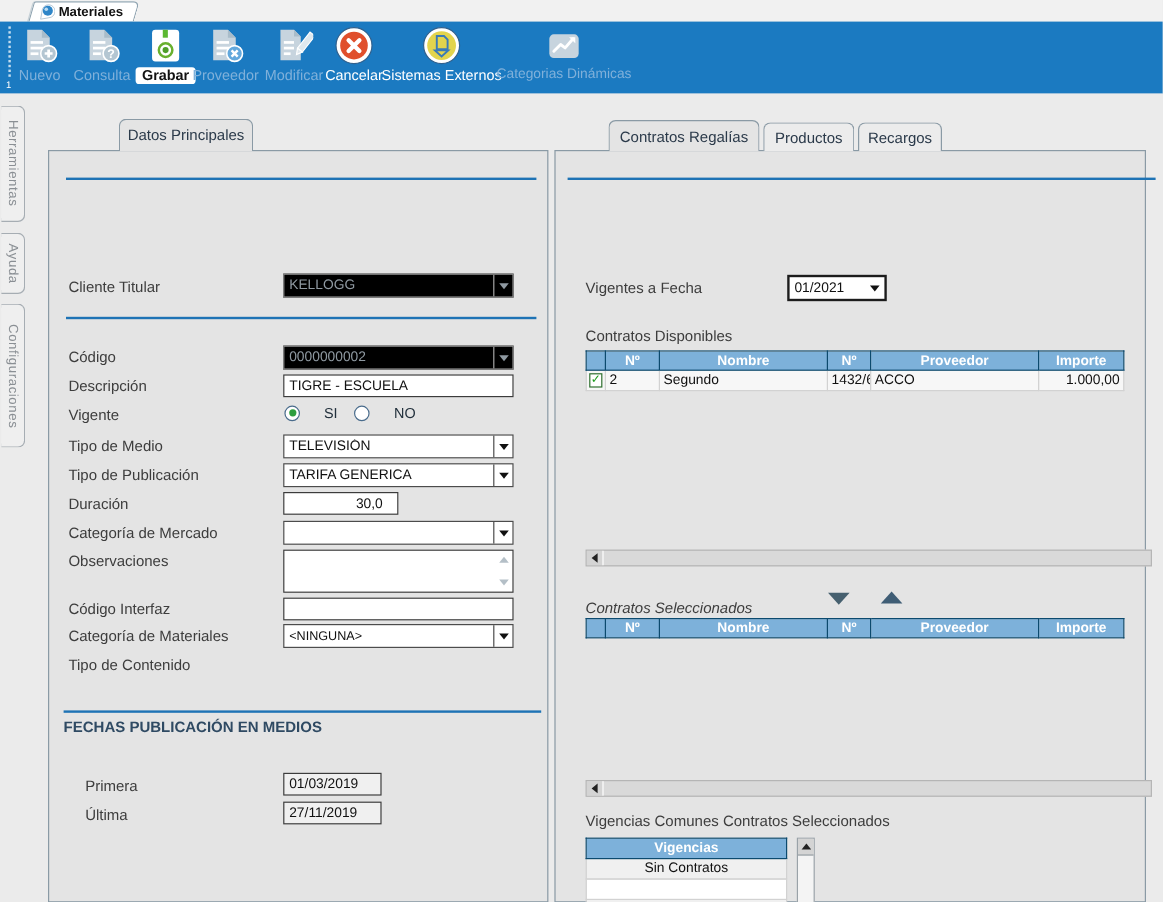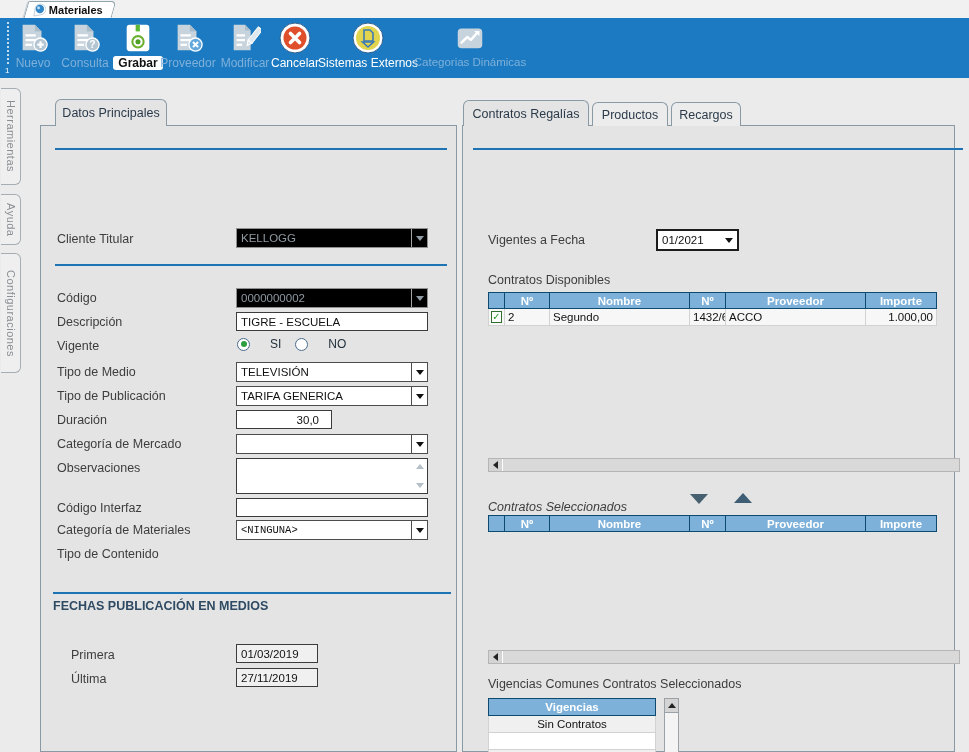--- a/index.html
+++ b/index.html
@@ -35,21 +35,21 @@
   
   .side-tab { position:absolute; left:1px; width:20px; background:#efefef; border:1px solid #a6adb3;
               border-left:none; border-radius:0 6px 6px 0; color:#8a8f94; font-size:11px;
               writing-mode:vertical-rl; display:flex; align-items:center; justify-content:center;
               letter-spacing:0.5px; cursor:pointer; }
 
   
   .panel-box { position:absolute; background:#e4e4e4; border:1px solid #8a9aa5; }
   .panel-tab { position:absolute; background:#e4e4e4; border:1px solid #8a9aa5; border-bottom:none;
                border-radius:6px 6px 0 0; display:flex; align-items:center; justify-content:center;
-               font-size:12.5px; color:#2b3a4a; z-index:3; }
+               font-size:12.5px; color:#2b3a4a; z-index:3;margin-left:44px; }
   .panel-tab.inactive { background:#ececec; cursor:pointer; }
   .blue-line { position:absolute; height:2px; background:#1e73b5; }
 
   .flabel { position:absolute; font-size:12.5px; color:#3d3d3d; white-space:nowrap; }
   .sec-title { position:absolute; font-size:12.5px; font-weight:bold; color:#2f4a63; white-space:nowrap; }
 
   
   .combo { position:absolute; height:20px; background:#ffffff; border:1px solid #4c4c4c;
            display:flex; align-items:center; font-size:11.5px; color:#111; cursor:pointer; }
   .combo .ctext { flex:1; padding:0 4px; overflow:hidden; white-space:nowrap; }
@@ -322,21 +322,21 @@
       <div class="tarea" style="left:195px;top:332px;width:192px;height:36px;">
         <textarea style=""></textarea>
         <div class="ta-chev up"></div>
         <div class="ta-chev down"></div>
       </div>
 
       <div class="flabel" style="left:16px;top:375px;">Código Interfaz</div>
       <input class="tinput" style="left: 195px; top: 372px; width: 192px;" value="">
 
       <div class="flabel" style="left:16px;top:397px;">Categoría de Materiales</div>
-      <div class="combo" style="left:195px;top:394px;width:192px;font-family:Liberation Mono, monospace;">
+      <div class="combo" style="left:195px;top:394px;width:192px;">
         <span class="ctext" style="font-size:10.5px;">&lt;NINGUNA&gt;</span>
         <span class="cbtn"></span>
       </div>
 
       <div class="flabel" style="left:16px;top:421px;">Tipo de Contenido</div>
 
       <div class="blue-line" style="left:12px;top:466px;width:398px;"></div>
       <div class="sec-title" style="left:12px;top:473px;">FECHAS PUBLICACIÓN EN MEDIOS</div>
 
       <div class="flabel" style="left:30px;top:522px;">Primera</div>

